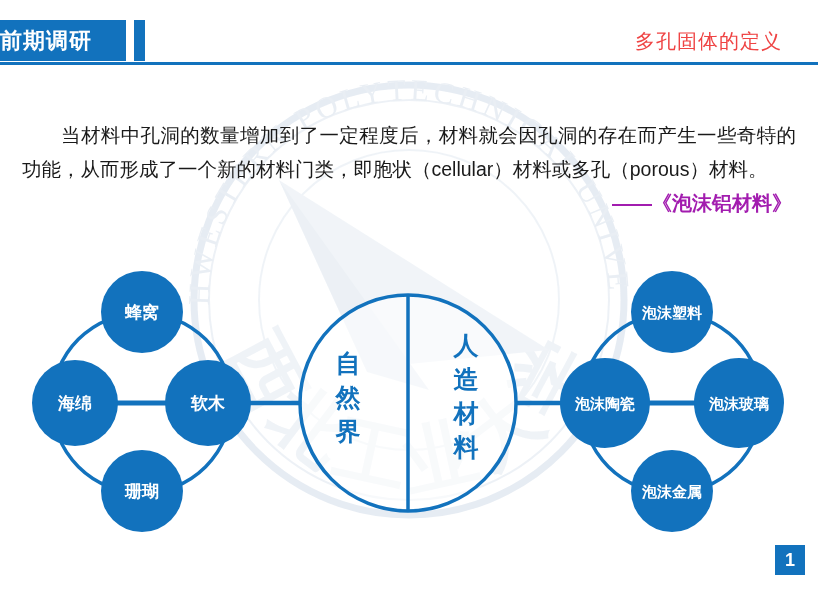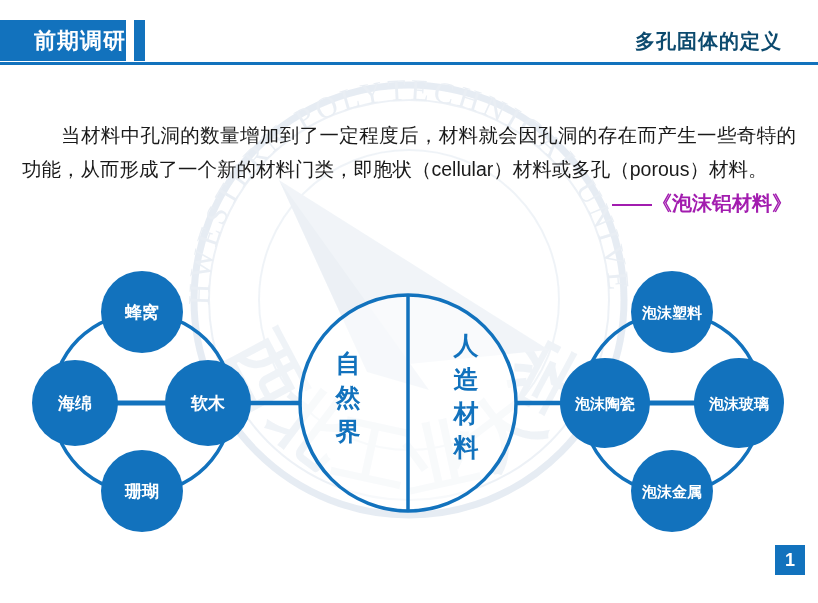--- a/index.html
+++ b/index.html
@@ -41,43 +41,43 @@
     background: #1272bd;
     z-index: 3;
   }
   .header-tag-label {
     position: absolute;
     left: 0;
     top: 0;
     width: 126px;
     height: 41px;
     line-height: 41px;
-    text-align: right;
+    text-align: left;
     color: #ffffff;
     font-size: 22px;
     font-weight: bold;
     letter-spacing: 1px;
     white-space: nowrap;
   }
   .header-bar-small {
     position: absolute;
     left: 134px;
     top: 20px;
     width: 11px;
     height: 41px;
     background: #1272bd;
     z-index: 3;
   }
   .header-title {
     position: absolute;
     right: 36px;
     top: 28px;
-    color: #0c4a6e;
+    color: #ef4444;
     font-size: 20px;
-    font-weight: bold;
+    font-weight: normal;
     letter-spacing: 1px;
     white-space: nowrap;
     z-index: 3;
     text-align: right;
   }
   .header-rule {
     position: absolute;
     left: 0;
     top: 62px;
     width: 818px;

